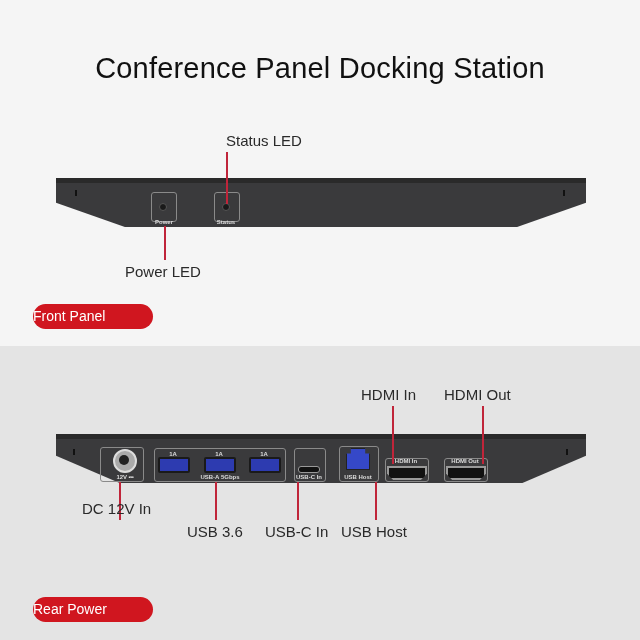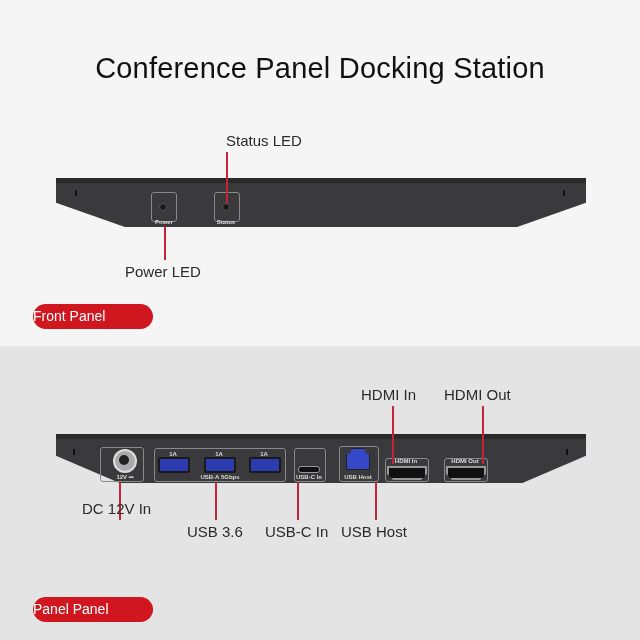--- a/index.html
+++ b/index.html
@@ -91,13 +91,13 @@
 
 <div class="line" style="left:119px;top:482px;height:38px;"></div>
 <div class="lbl" style="left:82px;top:500px;">DC 12V In</div>
 <div class="line" style="left:215px;top:482px;height:38px;"></div>
 <div class="lbl" style="left:187px;top:523px;">USB 3.6</div>
 <div class="line" style="left:297px;top:482px;height:38px;"></div>
 <div class="lbl" style="left:265px;top:523px;">USB-C In</div>
 <div class="line" style="left:375px;top:482px;height:38px;"></div>
 <div class="lbl" style="left:341px;top:523px;">USB Host</div>
 
-<div class="pill" style="left:33px;top:597px;width:120px;">Panel Panel</div>
+<div class="pill" style="left:33px;top:597px;width:120px;">Rear Power</div>
 
 </body></html>

